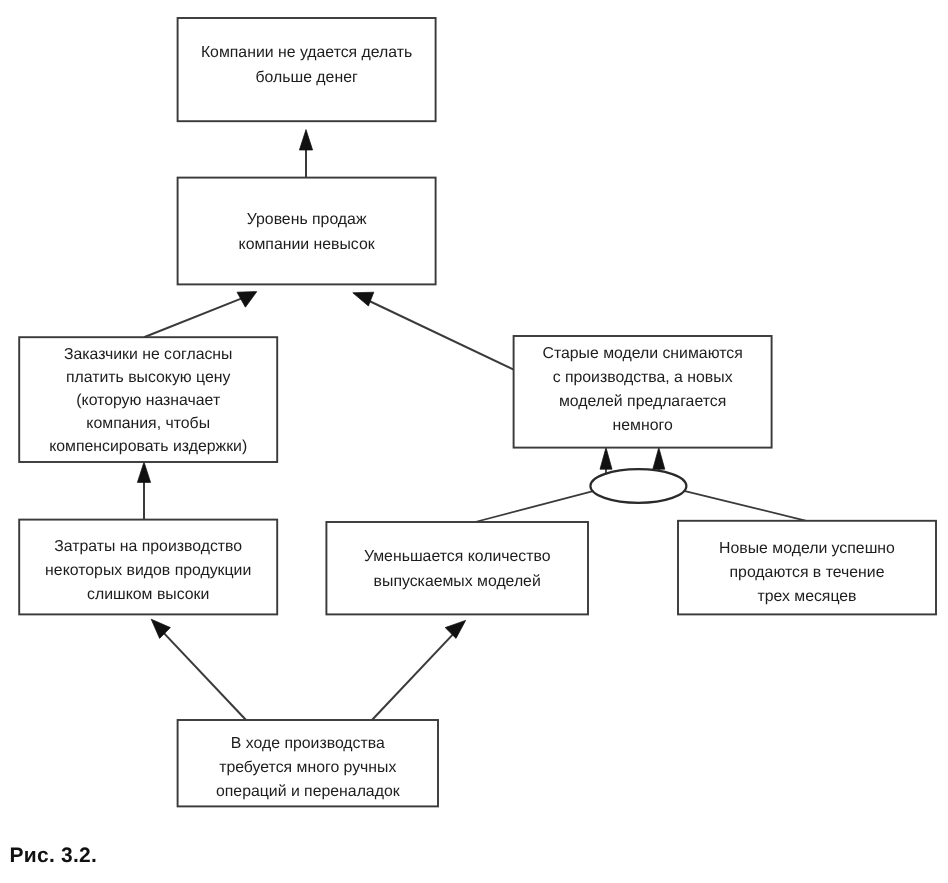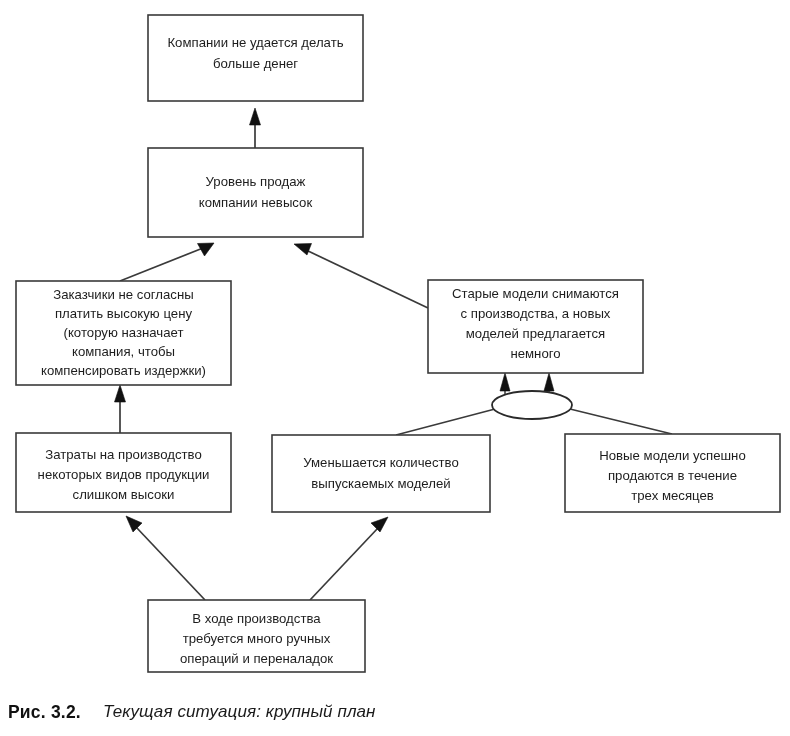--- a/index.html
+++ b/index.html
@@ -193,16 +193,15 @@
       <rect class="node-box" x="148" y="600" width="217" height="72"></rect>
       <text class="node-text" x="256.5" y="620">В ходе производства</text>
       <text class="node-text" x="256.5" y="640">требуется много ручных</text>
       <text class="node-text" x="256.5" y="660">операций и переналадок</text>
     </g>
 
   </svg>
 
   <div class="caption-bar">
     <span class="caption-label">Рис. 3.2.</span>
-    <span class="caption-text">Текущая ситуация: крупный план</span>
   </div>
 
 </div>
 
 </body></html>

